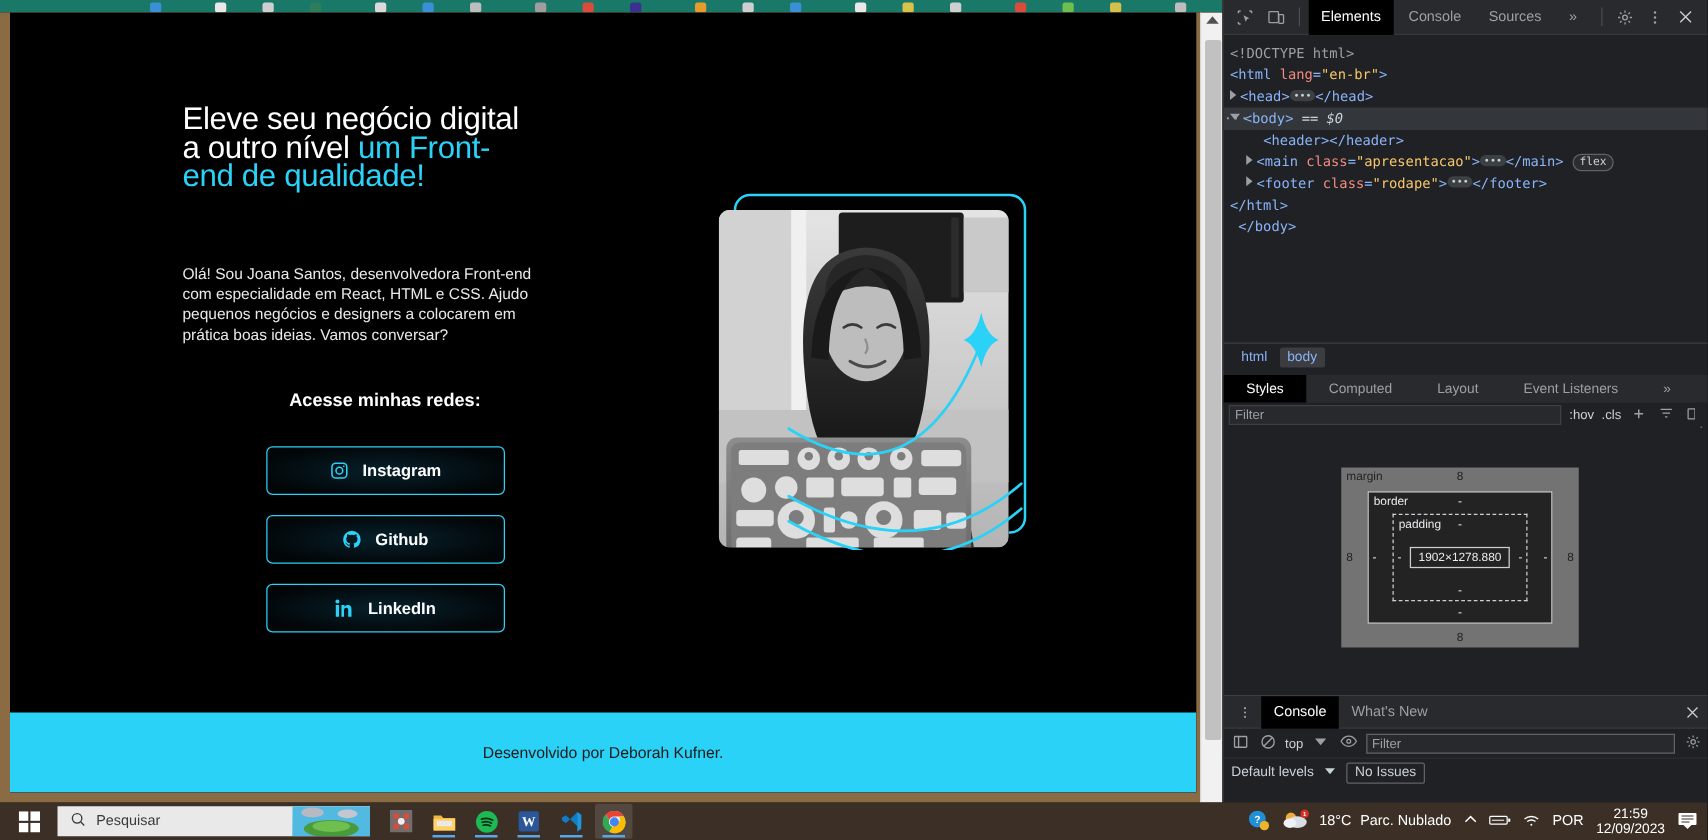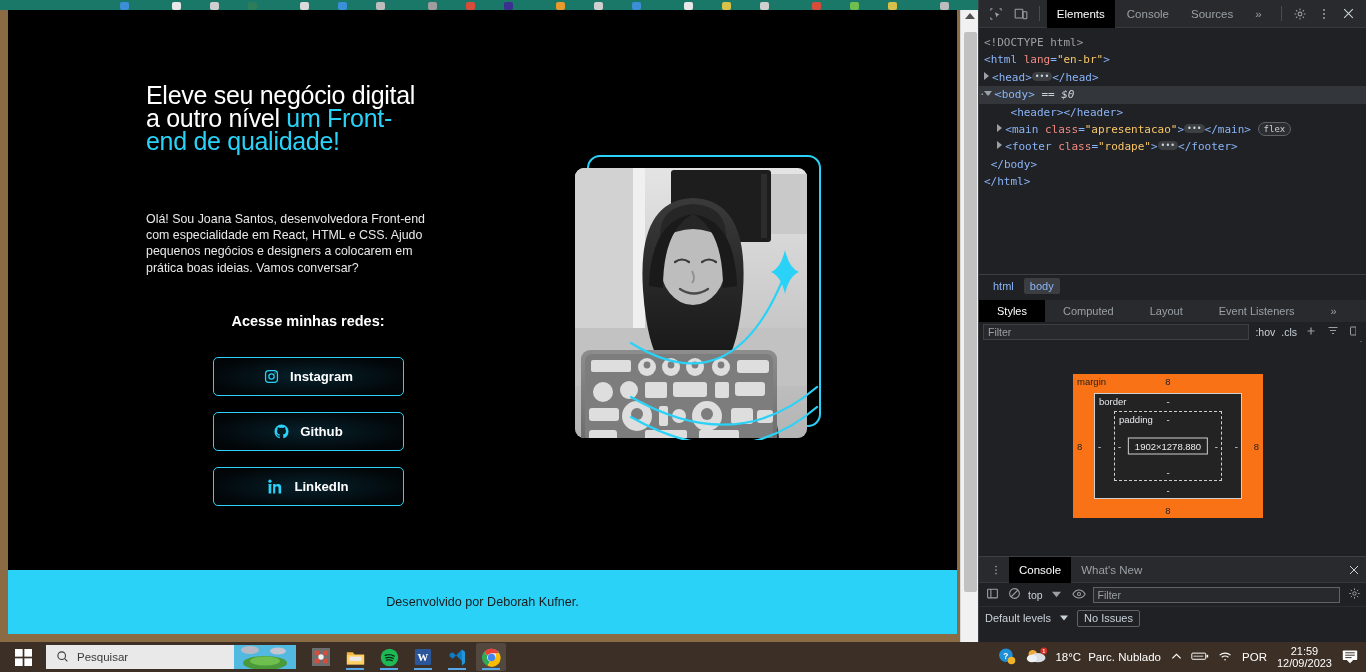--- a/index.html
+++ b/index.html
@@ -178,21 +178,21 @@
   }
   .f-lbl { color: #c9d1d9; font-family: Liberation Sans, sans-serif; font-size: 10.5px; }
   .f-ic { color: #9aa0a6; width: 16px; text-align: center; }
 
   .boxmodel-pane {
     position: absolute; left: 0; top: 342px; width: 388px; height: 214px;
     background: #202124; overflow: hidden;
   }
   .bm-margin {
     position: absolute; left: 94px; top: 32px; width: 190px; height: 144px;
-    background: #f97316; color: #222; font-size: 9.5px;
+    background: #737373; color: #222; font-size: 9.5px;
   }
   .bm-border {
     position: absolute; left: 21px; top: 19px; right: 21px; bottom: 19px;
     background: #232323; border: 1px solid #cfcfcf; color: #e8eaed;
   }
   .bm-padding {
     position: absolute; left: 19px; top: 17px; right: 19px; bottom: 17px;
     border: 1px dashed #cfcfcf; color: #e8eaed;
   }
   .bm-content {
@@ -488,22 +488,22 @@
     </div>
 
     <div class="dom-tree">
       <div class="dom-row"><span class="tok-doctype">&lt;!DOCTYPE html&gt;</span></div>
       <div class="dom-row"><span class="tok-punct">&lt;</span><span class="tok-tag">html</span> <span class="tok-attr">lang</span><span class="tok-punct">=</span><span class="tok-val">"en-br"</span><span class="tok-punct">&gt;</span></div>
       <div class="dom-row"><span class="caret"></span><span class="tok-punct">&lt;</span><span class="tok-tag">head</span><span class="tok-punct">&gt;</span><span class="ellipsis-badge">•••</span><span class="tok-punct">&lt;/</span><span class="tok-tag">head</span><span class="tok-punct">&gt;</span></div>
       <div class="dom-row sel"><span class="dots-left">···</span><span class="caret open"></span><span class="tok-punct">&lt;</span><span class="tok-tag">body</span><span class="tok-punct">&gt;</span> <span class="tok-dollar">== $0</span></div>
       <div class="dom-row">    <span class="tok-punct">&lt;</span><span class="tok-tag">header</span><span class="tok-punct">&gt;&lt;/</span><span class="tok-tag">header</span><span class="tok-punct">&gt;</span></div>
       <div class="dom-row">  <span class="caret"></span><span class="tok-punct">&lt;</span><span class="tok-tag">main</span> <span class="tok-attr">class</span><span class="tok-punct">=</span><span class="tok-val">"apresentacao"</span><span class="tok-punct">&gt;</span><span class="ellipsis-badge">•••</span><span class="tok-punct">&lt;/</span><span class="tok-tag">main</span><span class="tok-punct">&gt;</span> <span class="flex-badge">flex</span></div>
       <div class="dom-row">  <span class="caret"></span><span class="tok-punct">&lt;</span><span class="tok-tag">footer</span> <span class="tok-attr">class</span><span class="tok-punct">=</span><span class="tok-val">"rodape"</span><span class="tok-punct">&gt;</span><span class="ellipsis-badge">•••</span><span class="tok-punct">&lt;/</span><span class="tok-tag">footer</span><span class="tok-punct">&gt;</span></div>
+      <div class="dom-row"><span class="tok-punct">&lt;/</span><span class="tok-tag">html</span><span class="tok-punct">&gt;</span></div>
       <div class="dom-row"> <span class="tok-punct">&lt;/</span><span class="tok-tag">body</span><span class="tok-punct">&gt;</span></div>
-      <div class="dom-row"><span class="tok-punct">&lt;/</span><span class="tok-tag">html</span><span class="tok-punct">&gt;</span></div>
     </div>
 
     <div class="breadcrumb">
       <span class="crumb">html</span>
       <span class="crumb active">body</span>
     </div>
 
     <div class="styles-tabs">
       <div class="dt-tab active">Styles</div>
       <div class="dt-tab">Computed</div>

